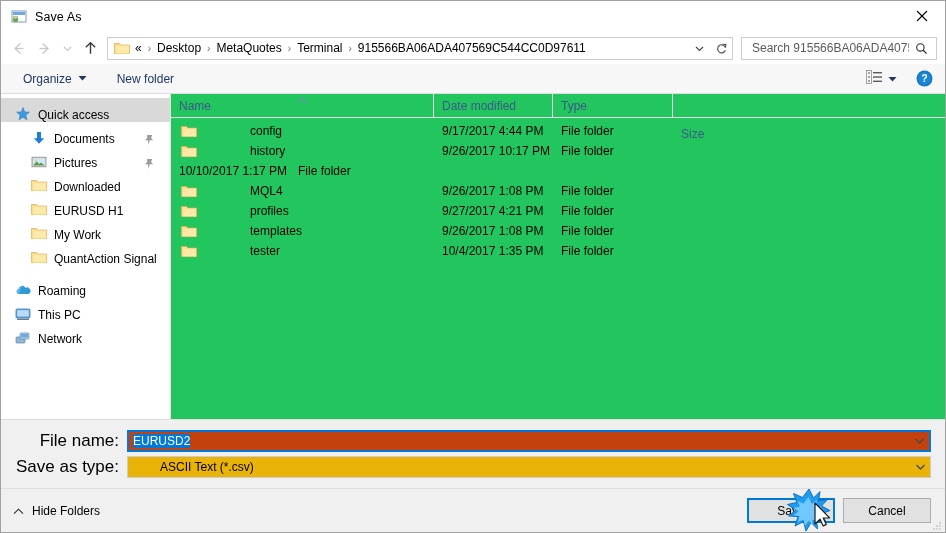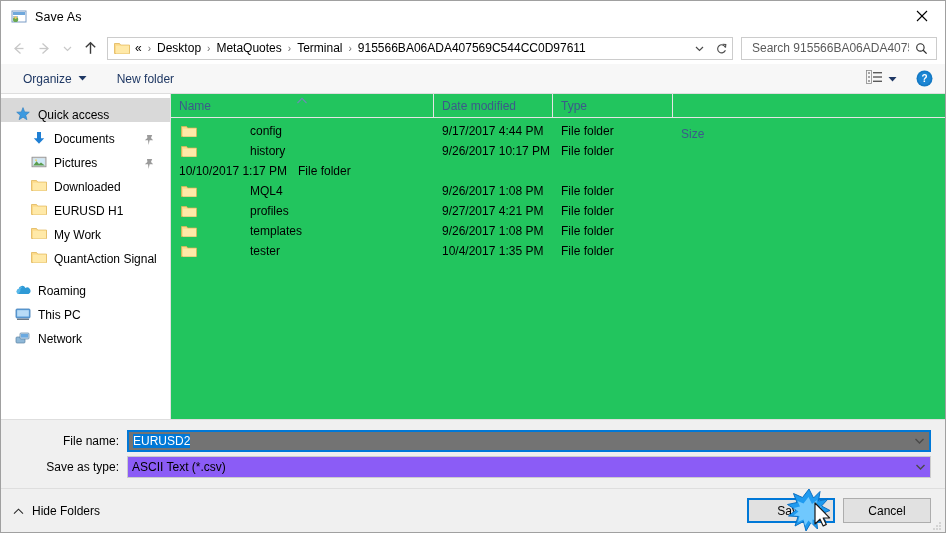--- a/index.html
+++ b/index.html
@@ -268,39 +268,40 @@
     display: flex;
     align-items: center;
     height: 22px;
     margin-bottom: 4px;
     padding-right: 14px;
   }
   .formlabel {
     width: 126px;
     text-align: right;
     padding-right: 8px;
-    font-size: 12px;
+    font-size: 17px;
     color: #000;
     flex: 0 0 auto;
   }
   .combo {
     flex: 1 1 auto;
     height: 22px;
     display: flex;
     align-items: center;
     position: relative;
     min-width: 0;
   }
   .combo.focused {
     border: 2px solid #0078d7;
-    background: #737373;
+    background: #c2410c;
   }
   .combo.disabled {
     border: 1px solid #cccccc;
-    background: #8b5cf6;
+    background: #eab308;
+    padding-left: 28px;
   }
   .combo-value {
     flex: 1 1 auto;
     padding-left: 4px;
     font-size: 12px;
     white-space: nowrap;
     overflow: hidden;
     color: #000;
   }
   .combo-value .sel {

